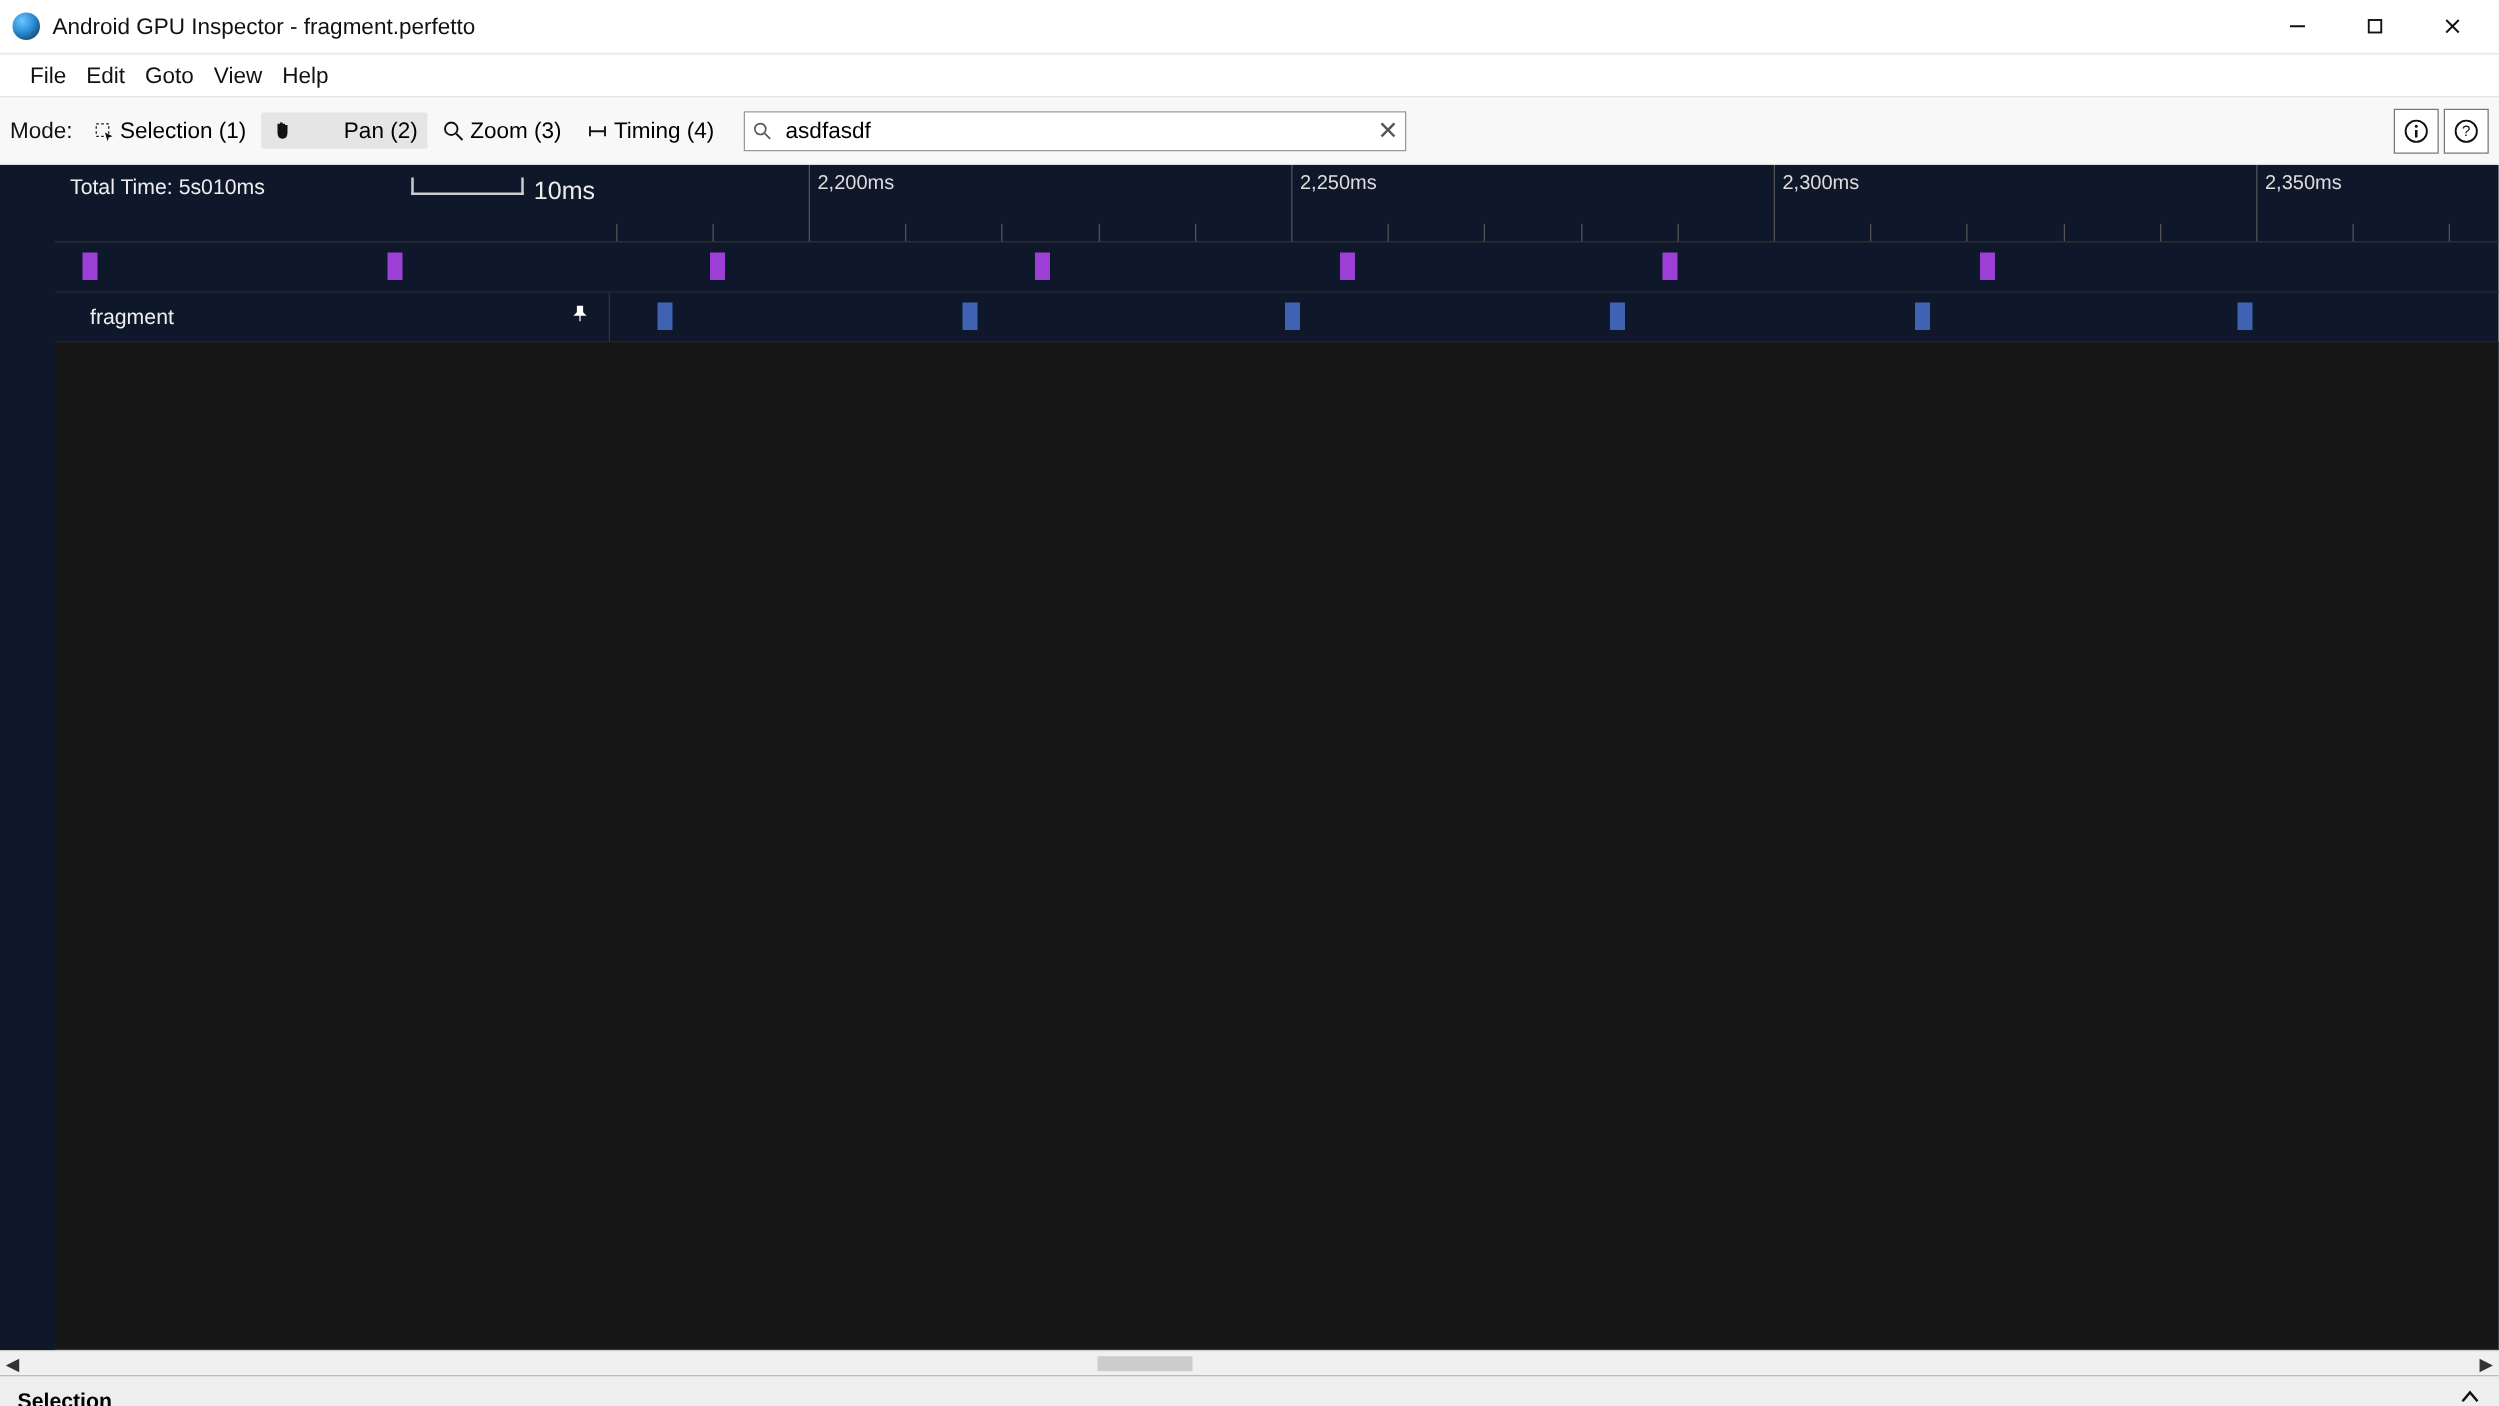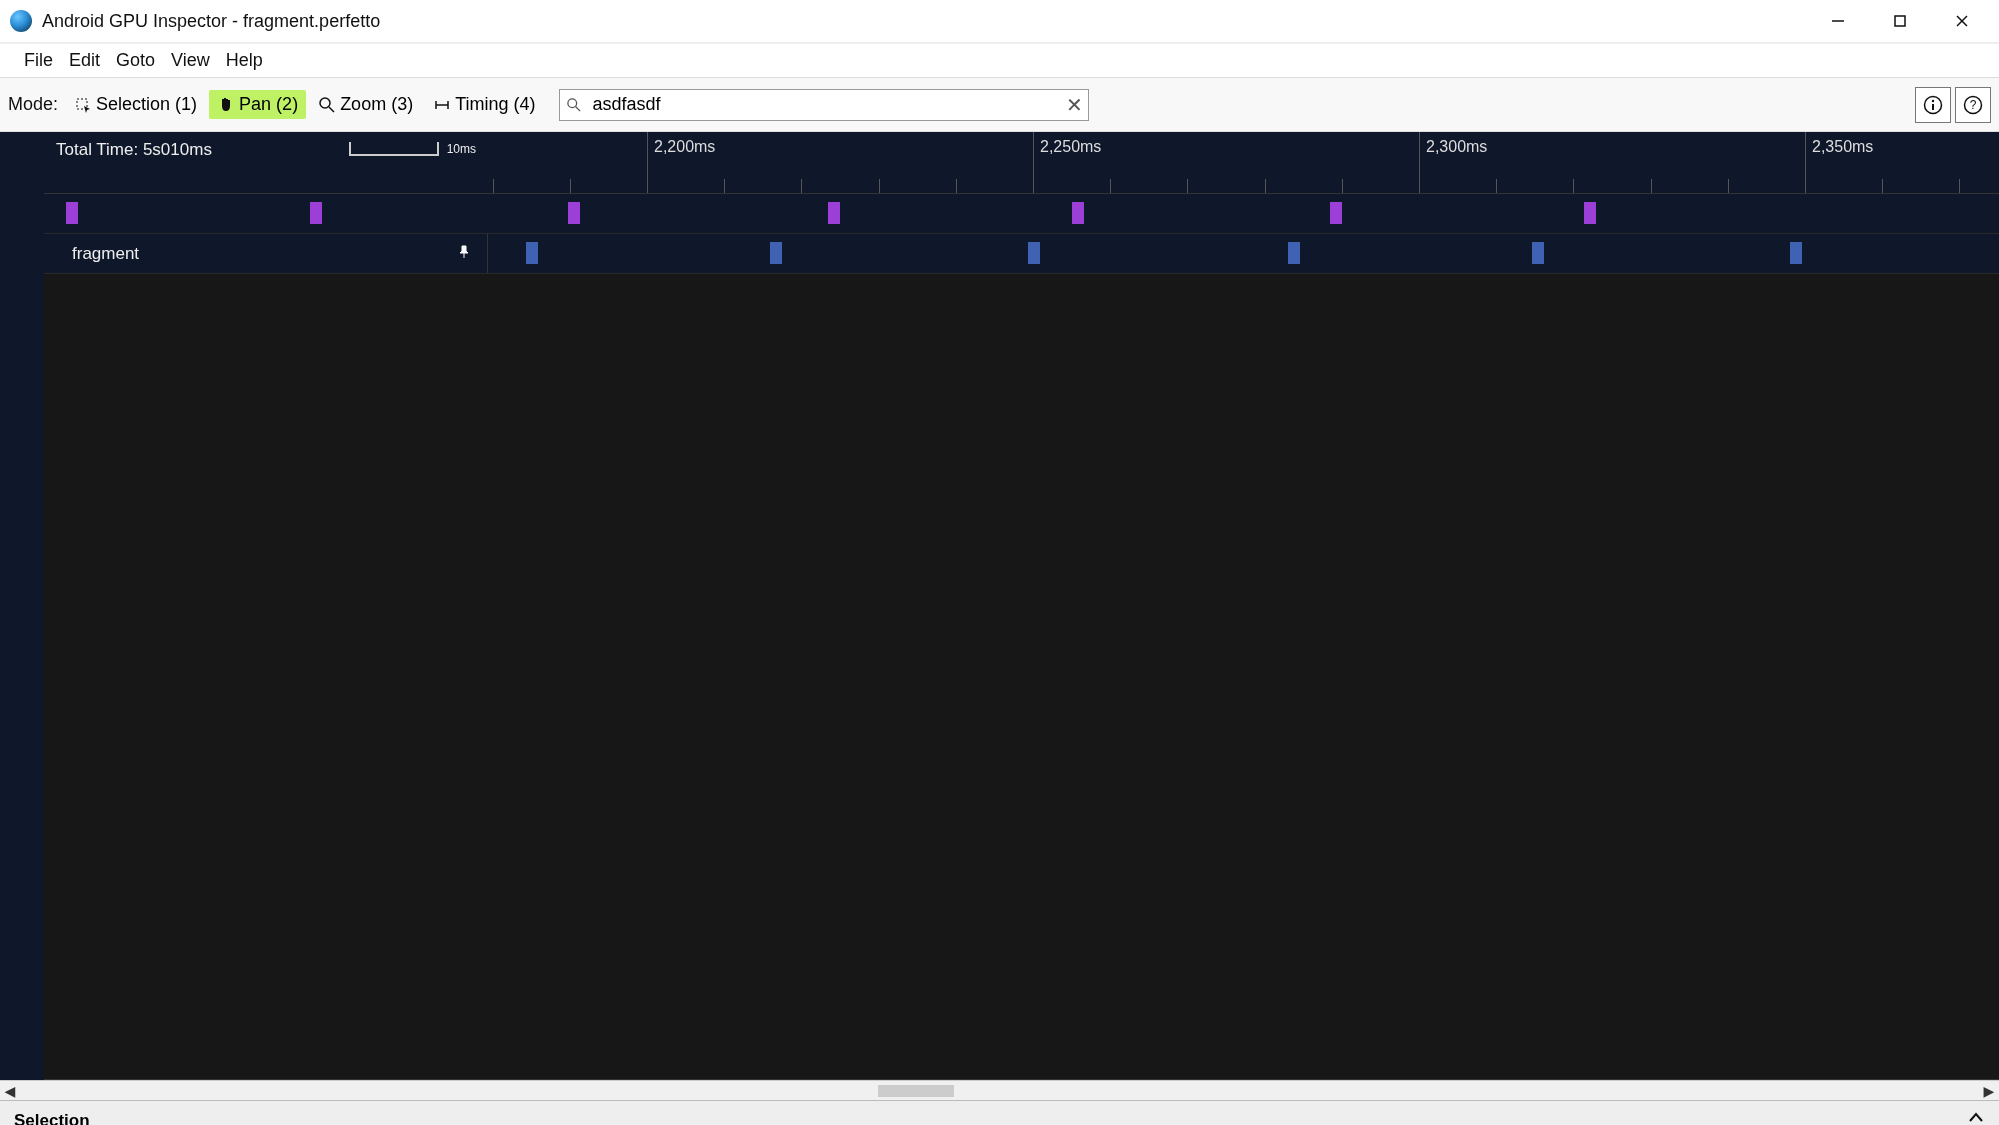--- a/index.html
+++ b/index.html
@@ -14,35 +14,35 @@
   .win-btn svg { width: 14px; height: 14px; }
   
   
   .menubar { height: 34px; display: flex; align-items: center; padding: 0 16px; background:#fff; border-bottom: 1px solid #ddd; font-size: 18px; color:#111;}
   .menubar span { padding: 4px 8px; cursor:pointer; }
   
   
   .toolbar { height: 54px; display:flex; align-items:center; background:#f8f8f8; border-bottom: 1px solid #ddd; padding: 0 8px; font-size:18px;}
   .mode-label { margin-right: 6px; color:#111; }
   .mode-btn { display:inline-flex; align-items:center; padding: 4px 8px; margin: 0 2px; cursor:pointer; border-radius:2px;}
-  .mode-btn.active { background:#bef264; }
+  .mode-btn.active { background:#e5e5e5;gap:36px; }
   .mode-btn .icon { width:18px; height:18px; margin-right:4px; display:inline-flex; align-items:center; justify-content:center;}
   .search-wrap { display:flex; align-items:center; border:1px solid #999; background:#fff; height:32px; width:530px; margin-left:14px; position:relative;}
   .search-wrap .mag { width:28px; display:flex; align-items:center; justify-content:center; color:#555;}
   .search-wrap input { border:0; outline:0; flex:1; font-size:18px; height:28px; padding:0 4px;}
   .search-wrap .clear { width:28px; display:flex; align-items:center; justify-content:center; cursor:pointer; color:#555; font-size:20px;}
   .toolbar-spacer { flex:1; }
   .tool-right { display:flex; gap:4px; }
   .tool-right .ibtn { width:36px; height:36px; border:1px solid #777; display:flex; align-items:center; justify-content:center; cursor:pointer; font-size:20px; background:#fff;}
   
   
   .timeline { background:#0f172a; color:#e8e8e8; position:relative;padding-left:44px; }
   .time-header { height:62px; border-bottom:1px solid #333; display:flex; }
   .th-left { width:444px; padding:8px 12px 0 12px; font-size:17px; color:#eee; position:relative;}
-  .th-scale { position:absolute; right:12px; top:10px; font-size:12px; color:#eee; display:flex; align-items:flex-start; gap:8px;}
+  .th-scale { position:absolute; right:12px; top:10px; font-size:20px; color:#eee; display:flex; align-items:flex-start; gap:8px;}
   .th-scale .bracket { display:inline-block; width:90px; height:14px; border-bottom:2px solid #ccc; border-left:2px solid #ccc; border-right:2px solid #ccc;}
   .th-right { flex:1; position:relative; }
   .major-tick { position:absolute; top:0; bottom:0; border-left:1px solid #555;text-decoration:underline; }
   .major-tick .lbl { position:absolute; top:6px; left:6px; font-size:16px; color:#ddd; white-space:nowrap;}
   .minor-tick { position:absolute; bottom:0; height:14px; border-left:1px solid #555;}
   
   
   .track { height:40px; border-bottom:1px solid #2a2a2a; display:flex; }
   .track-left { width:444px; display:flex; align-items:center; justify-content:space-between; padding:0 16px 0 28px; font-size:17px; color:#eee; border-right:1px solid #333;}
   .pin { color:#fff; font-size:16px;}

